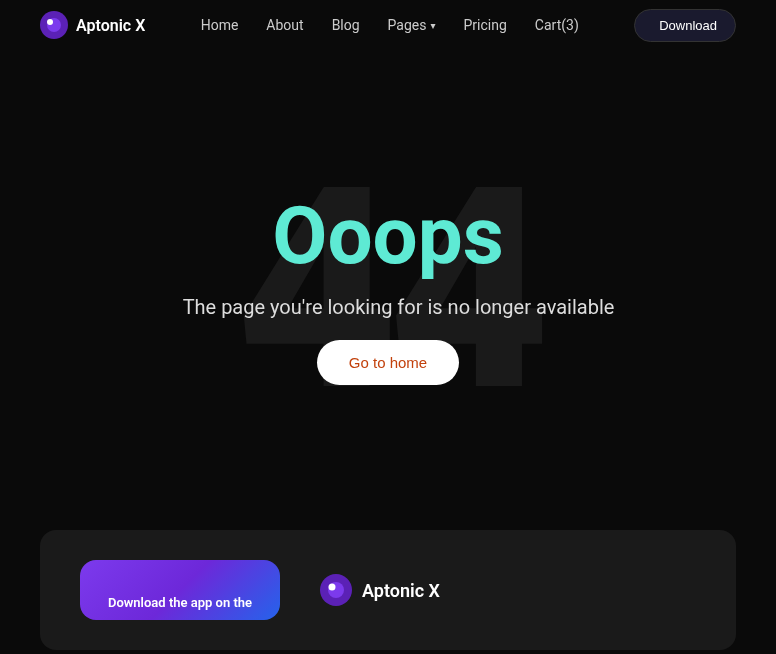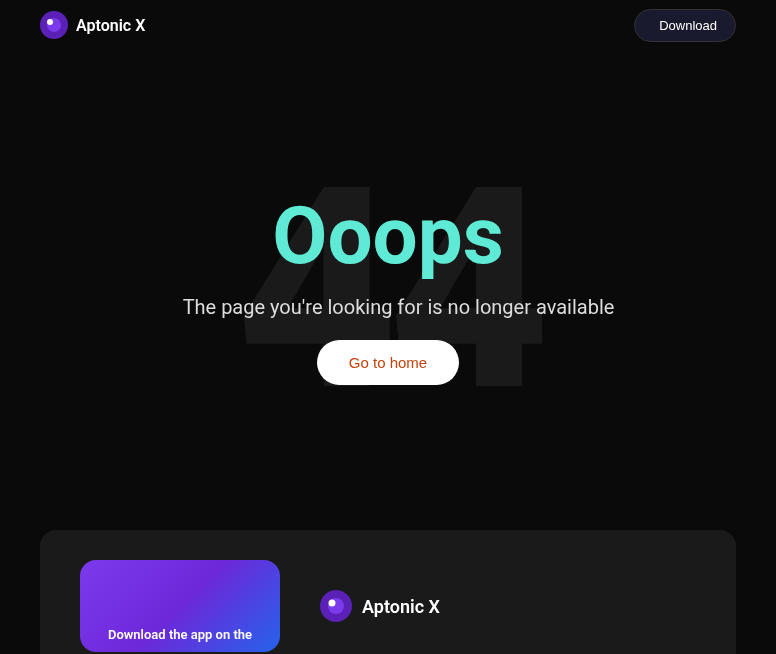--- a/index.html
+++ b/index.html
@@ -168,21 +168,21 @@
       display: flex;
       align-items: center;
       gap: 40px;
       min-height: 80px;
     }
 
     .footer-app-preview {
       background: linear-gradient(135deg, #7c3aed, #6d28d9, #2563eb);
       border-radius: 16px;
       width: 200px;
-      height: 92px;
+      height: 60px;
       display: flex;
       align-items: flex-end;
       justify-content: center;
       padding-bottom: 10px;
       flex-shrink: 0;
     }
 
     .footer-app-text {
       color: #ffffff;
       font-size: 13px;
@@ -214,20 +214,31 @@
 <nav class="navbar">
   <div class="navbar-brand">
     <svg class="brand-logo" viewBox="0 0 28 28" fill="none" xmlns="http://www.w3.org/2000/svg">
       <circle cx="14" cy="14" r="14" fill="#5b21b6"></circle>
       <circle cx="14" cy="14" r="7" fill="#7c3aed"></circle>
       <circle cx="10" cy="11" r="3" fill="#ffffff"></circle>
     </svg>
     <span class="brand-name">Aptonic X</span>
   </div>
 
+  <div class="navbar-links">
+    <a class="nav-link">Home</a>
+    <a class="nav-link">About</a>
+    <a class="nav-link">Blog</a>
+    <a class="nav-link nav-pages">
+      <span>Pages</span>
+      <span class="chevron-icon">▾</span>
+    </a>
+    <a class="nav-link">Pricing</a>
+    <a class="nav-link">Cart(3)</a>
+  </div>
 
   <div class="navbar-actions">
     <button class="download-btn">
       <span class="apple-icon"></span>
       <span>Download</span>
     </button>
   </div>
 </nav>
 
 <section class="hero">

